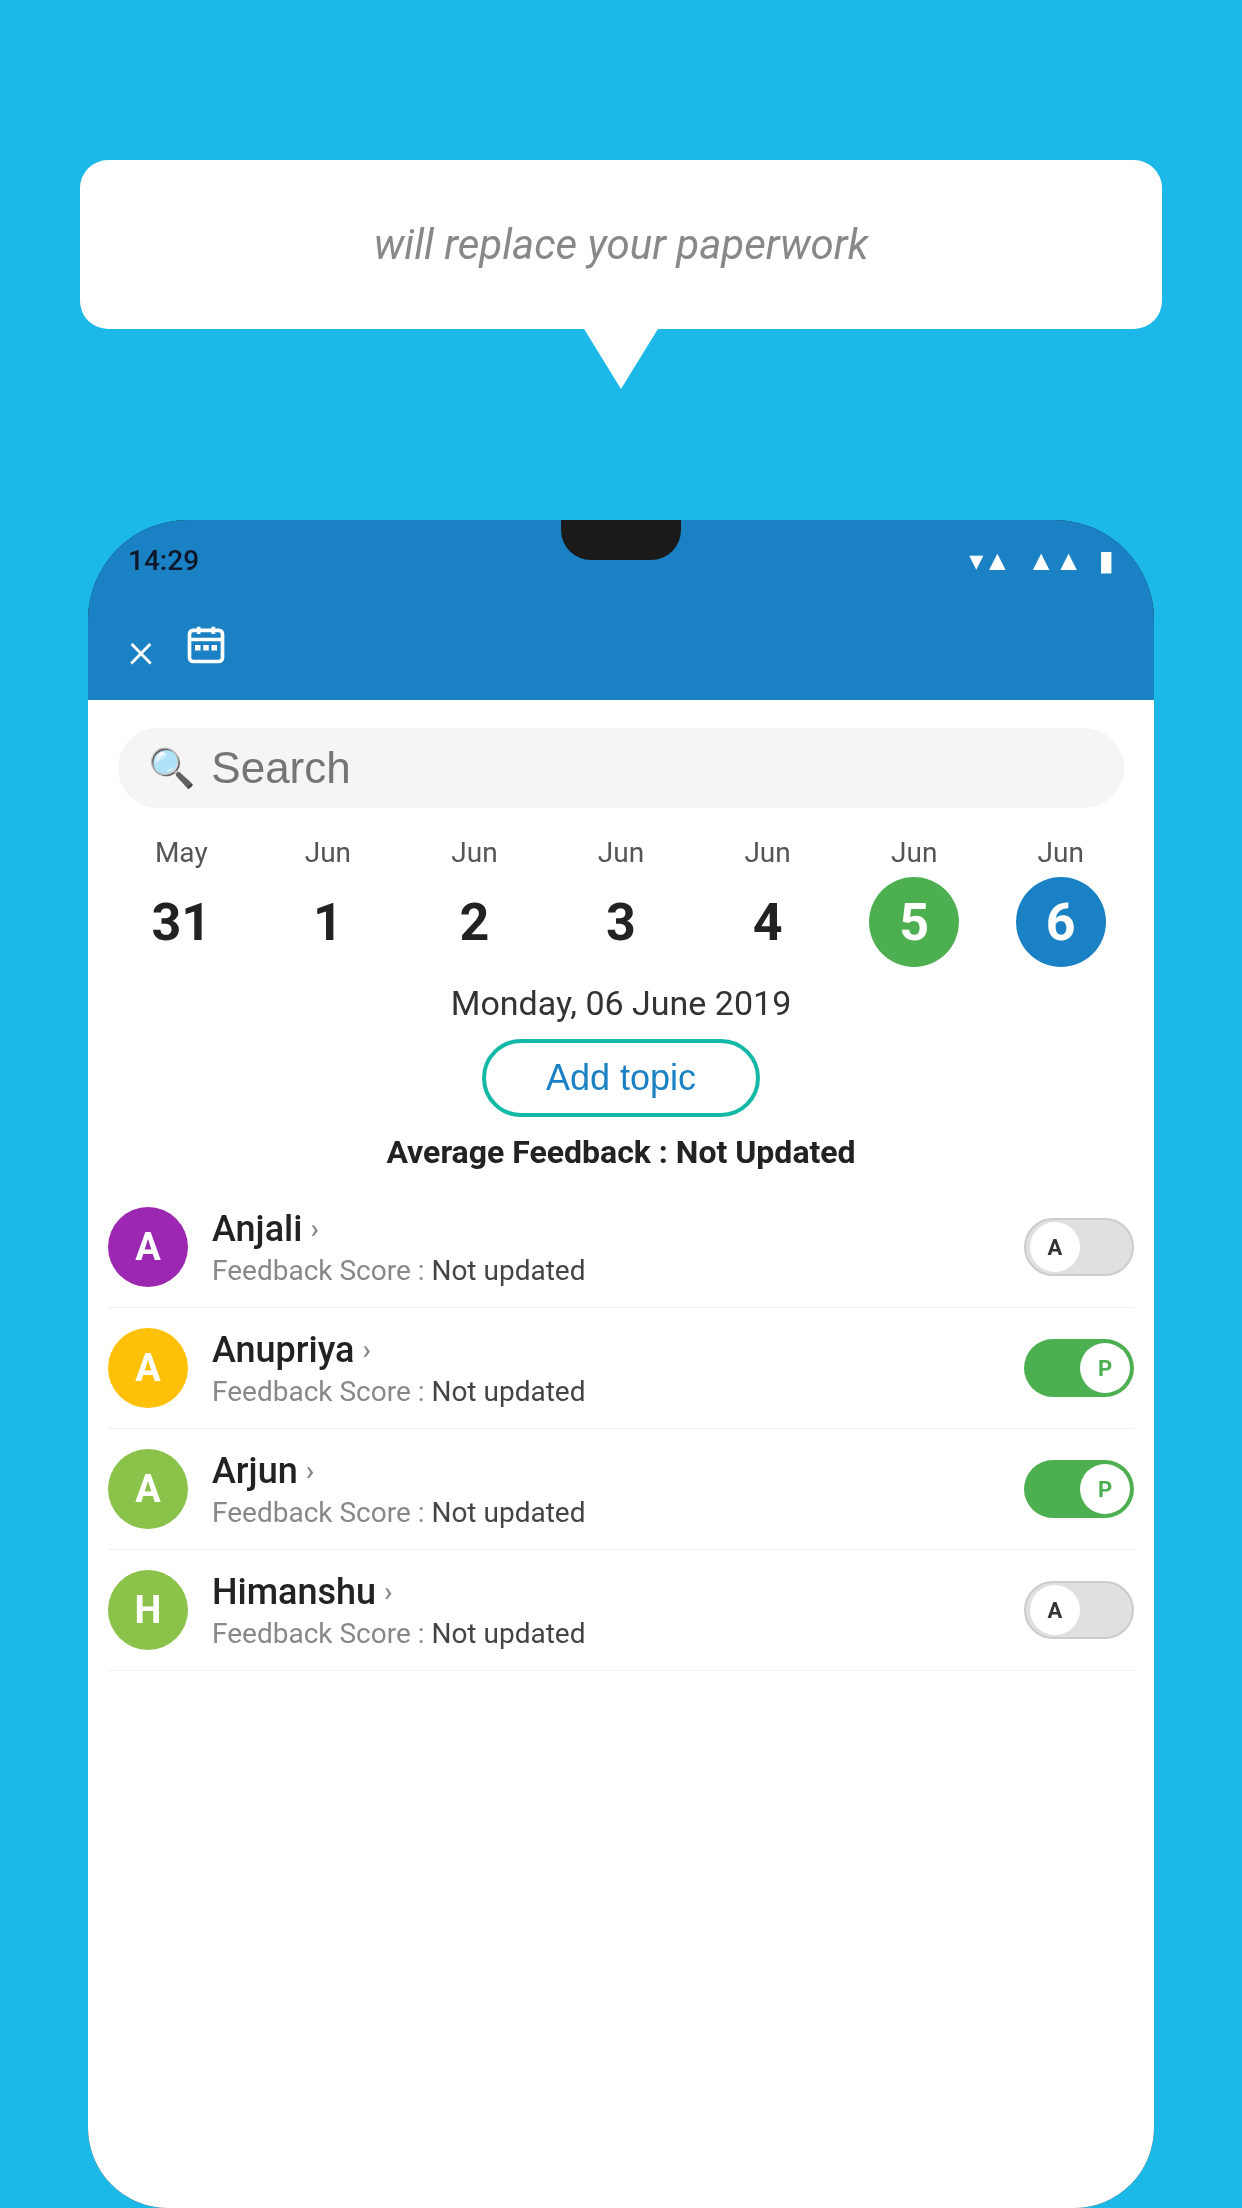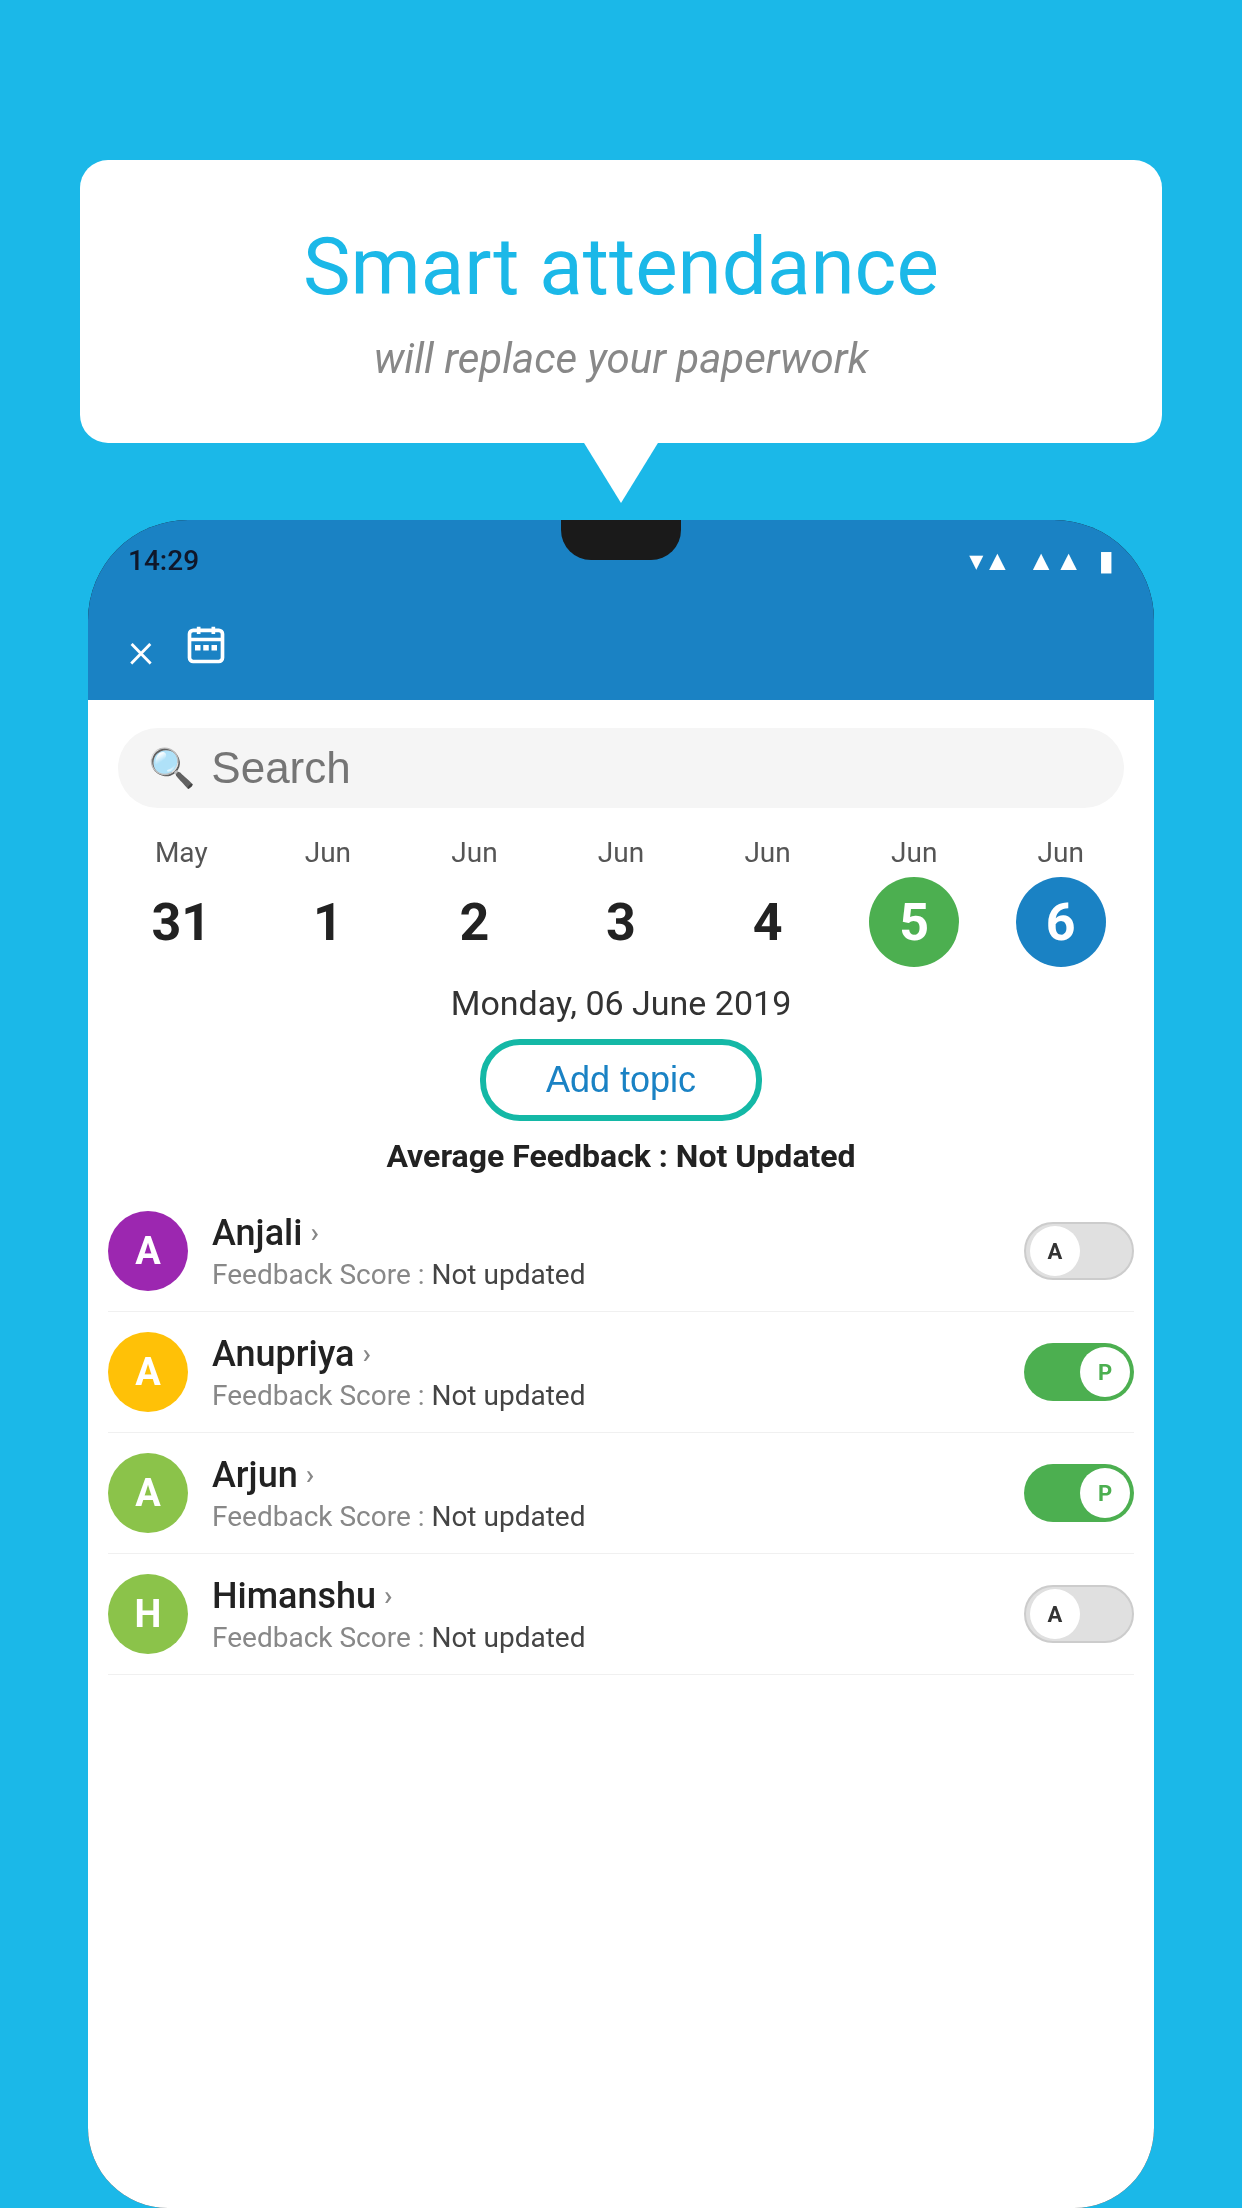--- a/index.html
+++ b/index.html
@@ -198,21 +198,21 @@
       font-size: 34px;
       color: #333;
       font-weight: 400;
       margin: 10px 0;
     }
 
     
     .add-topic-btn {
       display: block;
       margin: 16px auto;
-      border: 6px solid #14b8a6;
+      border: 4px solid #14b8a6;
       background: transparent;
       color: #1a82c4;
       border-radius: 40px;
       padding: 14px 60px;
       font-size: 36px;
       cursor: pointer;
       width: auto;
     }
 
     
@@ -316,21 +316,20 @@
       height: 44px;
       fill: white;
     }
   </style>
 </head>
 <body>
 
 <div style="position:absolute;top:0;left:0;width:1242px;height:2208px;background:#1BB8E8;"></div>
 
 <div class="speech-bubble">
-  <div class="speech-bubble-title">Smart attendance</div>
   <div class="speech-bubble-subtitle">will replace your paperwork</div>
 </div>
 
 <div class="phone-frame">
 
   <div class="phone-status-bar">
     <div class="phone-notch"></div>
     <span class="phone-time">14:29</span>
     <div class="phone-icons">
       <span>▾▲</span>

